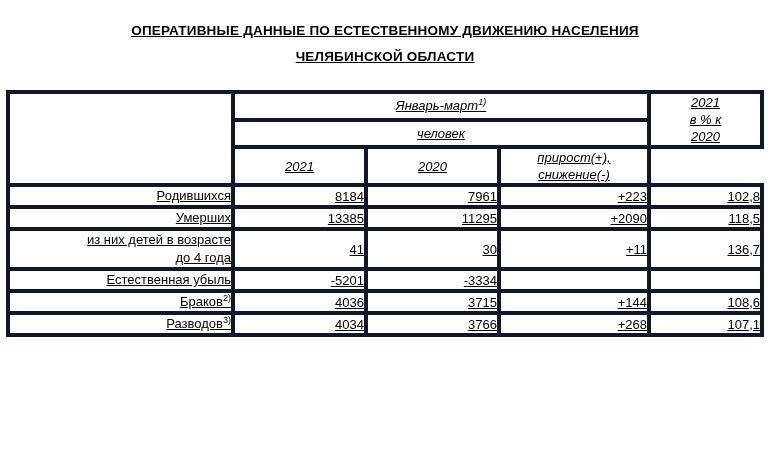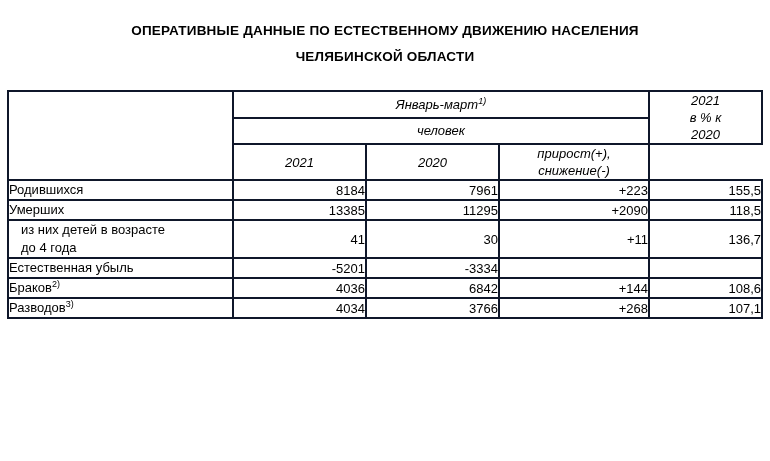--- a/index.html
+++ b/index.html
@@ -12,20 +12,21 @@
     background: #ffffff;
     font-family: "Liberation Sans", sans-serif;
     color: #000000;
     overflow: hidden;
   }
   .page {
     position: relative;
     width: 770px;
     height: 461px;
     box-sizing: border-box;
+    text-decoration: underline;
   }
   .title-block {
     text-align: center;
     padding-top: 18px;
   }
   .title-line {
     font-size: 13.5px;
     font-weight: bold;
     letter-spacing: 0.2px;
     line-height: 26px;
@@ -38,42 +39,42 @@
     line-height: 18px;
   }
   table.data {
     border-collapse: collapse;
     margin: 0 auto;
     margin-top: 20px;
     width: 754px;
     table-layout: fixed;
   }
   table.data td, table.data th {
-    border: 2px solid #0f172a;
+    border: 4px solid #0f172a;
     padding: 0;
     font-weight: normal;
     font-size: 13px;
     vertical-align: middle;
     margin-left: 14px;
   }
   .hdr {
     text-align: center;
     font-style: italic;
     font-size: 13px;
     line-height: 17px;
     padding: 5px 4px;
   }
   .hdr-plain {
     text-align: center;
     font-style: italic;
     font-size: 13px;
     padding: 6px 4px;
   }
   .rowlabel {
-    text-align: left;
+    text-align: right;
     padding: 8px 4px 8px 10px;
     font-size: 13px;
     line-height: 18px;
   }
   .rowlabel.indent {
     padding-left: 12px;
   }
   .num {
     text-align: right;
     font-size: 13px;
@@ -135,21 +136,21 @@
       </tr>
     </thead>
     <tbody>
       <tr>
         <td class="rowlabel">
           <span>Родившихся</span><sup></sup>
         </td>
         <td class="num">8184</td>
         <td class="num">7961</td>
         <td class="num">+223</td>
-        <td class="num">155,5</td>
+        <td class="num">102,8</td>
       </tr>
       <tr>
         <td class="rowlabel">
           <span>Умерших</span><sup></sup>
         </td>
         <td class="num">13385</td>
         <td class="num">11295</td>
         <td class="num">+2090</td>
         <td class="num">118,5</td>
       </tr>
@@ -170,21 +171,21 @@
         <td class="num">-5201</td>
         <td class="num">-3334</td>
         <td class="num"></td>
         <td class="num"></td>
       </tr>
       <tr>
         <td class="rowlabel">
           <span>Браков</span><sup>2)</sup>
         </td>
         <td class="num">4036</td>
-        <td class="num">6842</td>
+        <td class="num">3715</td>
         <td class="num">+144</td>
         <td class="num">108,6</td>
       </tr>
       <tr>
         <td class="rowlabel">
           <span>Разводов</span><sup>3)</sup>
         </td>
         <td class="num">4034</td>
         <td class="num">3766</td>
         <td class="num">+268</td>

